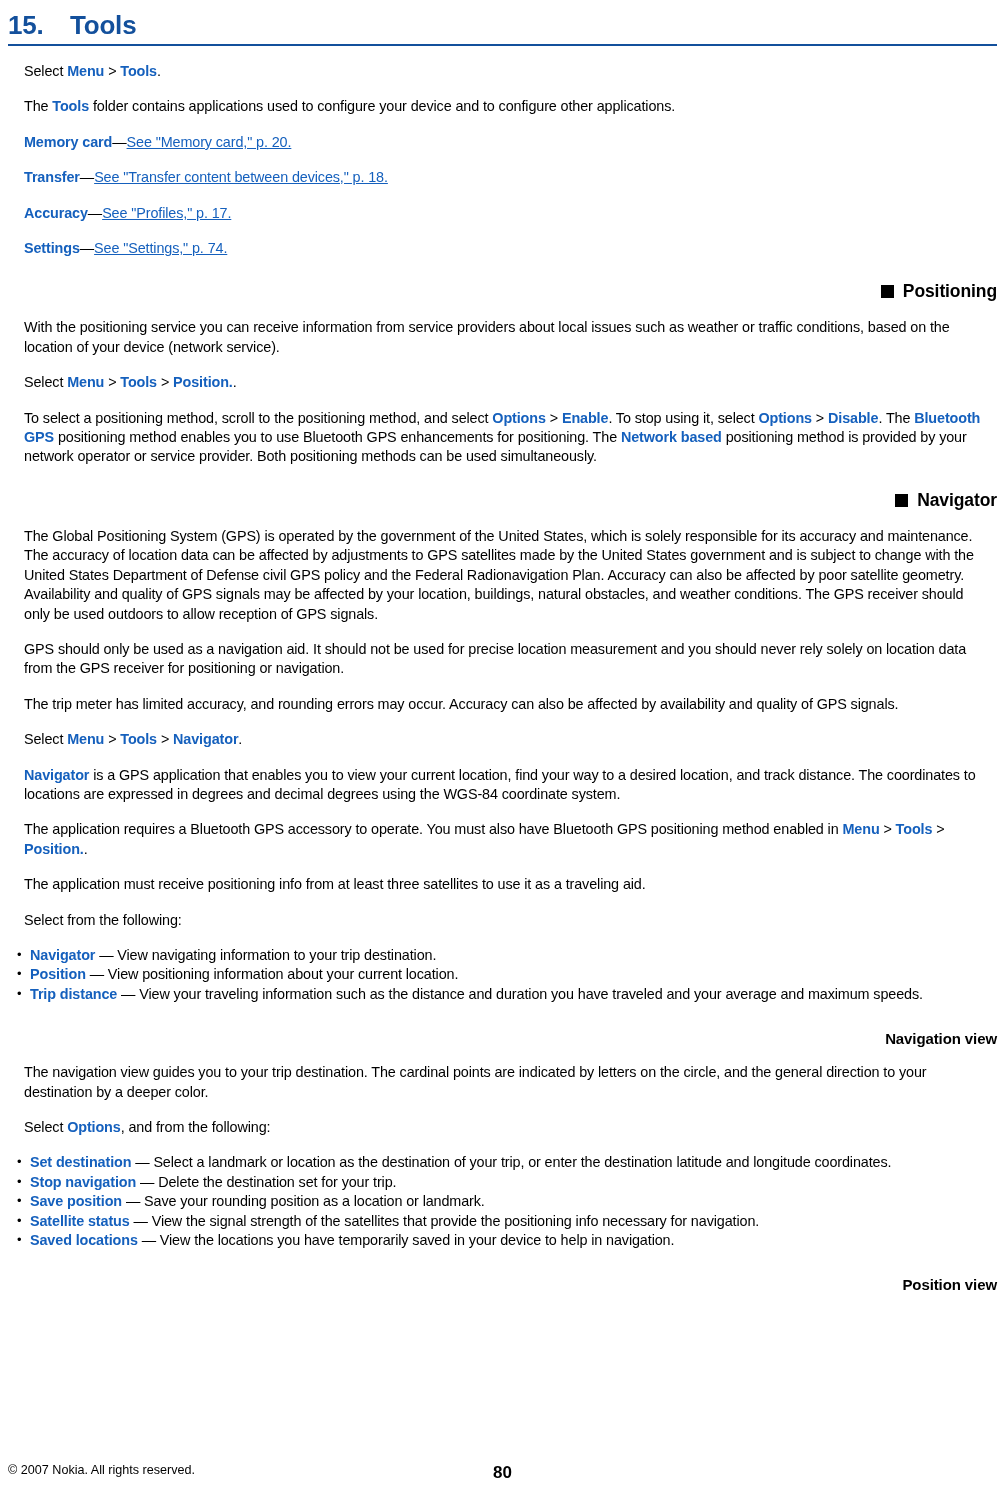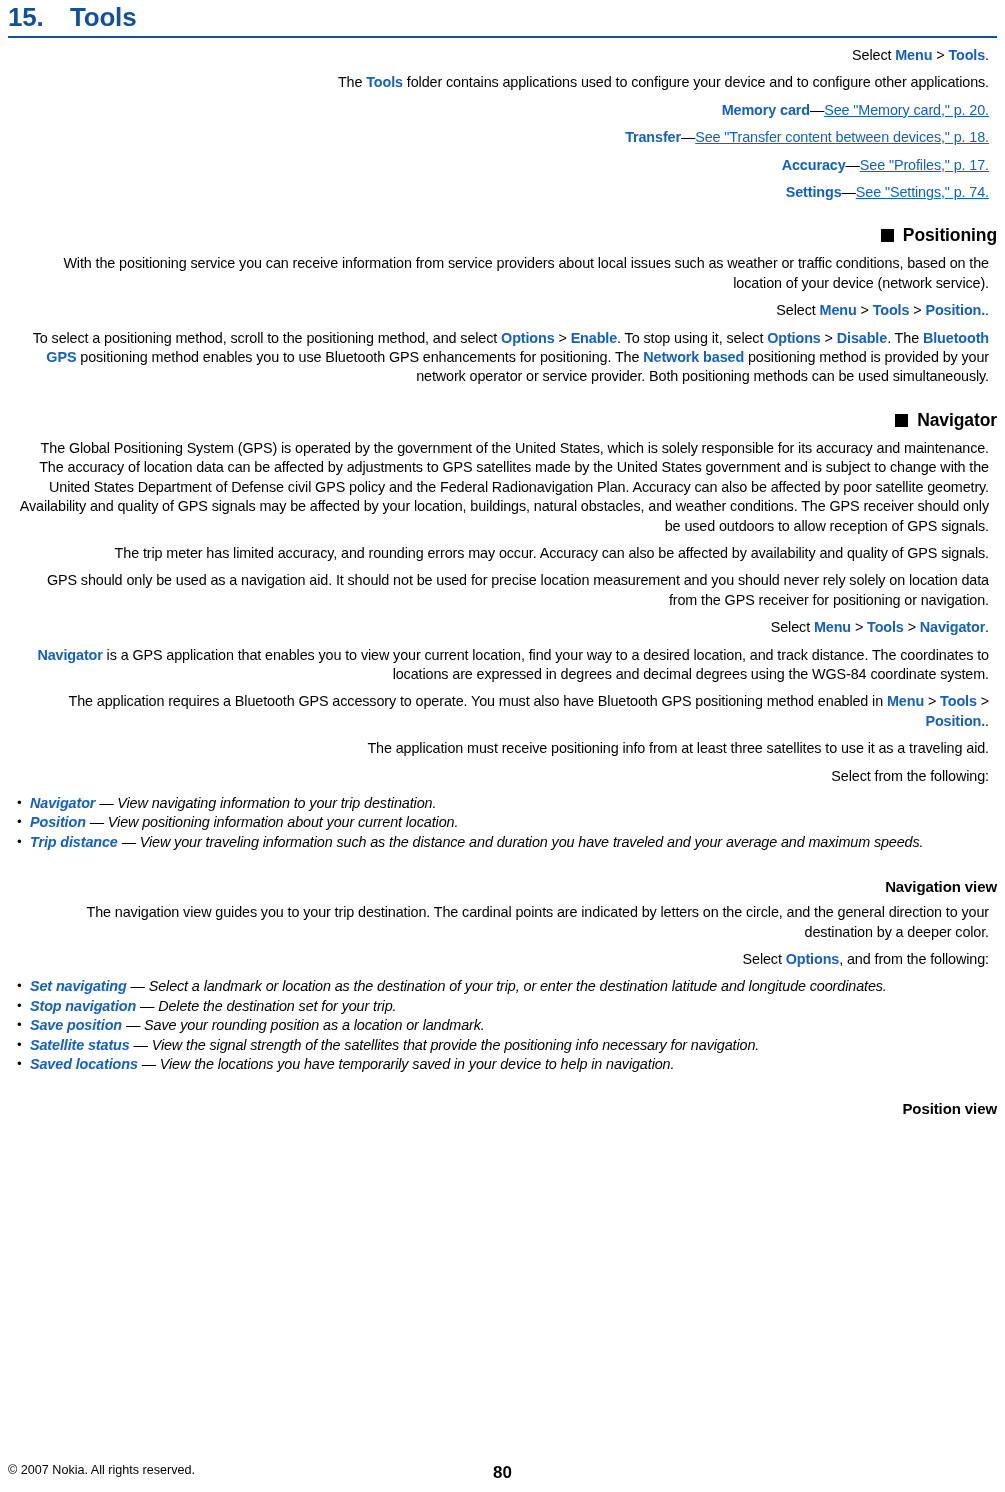--- a/index.html
+++ b/index.html
@@ -13,21 +13,21 @@
     font-family: "Liberation Sans", sans-serif;
     color: #000000;
     position: relative;
     overflow: hidden;
   }
   .page {
     position: relative;
     width: 1005px;
     height: 1492px;
     box-sizing: border-box;
-    padding: 0 8px;
+    padding: 8px 8px;
   }
 
   
   .chapter-head {
     display: flex;
     align-items: baseline;
     padding-top: 2px;
     margin: 0;
   }
   .chapter-num {
@@ -49,23 +49,23 @@
     border-top: 2px solid #13509c;
     margin: 3px 0 0 0;
     height: 0;
     width: 989px;
   }
 
   
   p.body {
     font-size: 14.4px;
     line-height: 19.4px;
-    margin: 8px;
+    margin: 16px;
     padding: 0;
-    text-align: right;
+    text-align: left;
     letter-spacing: -0.12px;
   }
   .sp-first { margin-top: 16px; }
   .sp { margin-top: 8px; }
   .sp-tight { margin-top: 1px; }
 
   
   .ui {
     color: #1560bd;
     font-weight: bold;
@@ -106,21 +106,20 @@
     letter-spacing: -0.1px;
     text-align: right;
   }
   .sub-sp { margin-top: 26px; }
 
   
   ul.bullets {
     list-style: none;
     margin: 0;
     padding: 0;
-    font-style: italic;
   }
   ul.bullets li {
     position: relative;
     padding-left: 22px;
     font-size: 14.4px;
     line-height: 19.4px;
     letter-spacing: -0.12px;
   }
   ul.bullets li::before {
     content: "\2022";
@@ -188,22 +187,22 @@
   <p class="body sp"><span>Select </span><span class="ui">Menu</span><span class="gt"> &gt; </span><span class="ui">Tools</span><span class="gt"> &gt; </span><span class="ui">Position.</span><span>.</span></p>
 
   <p class="body sp"><span>To select a positioning method, scroll to the positioning method, and select </span><span class="ui">Options</span><span class="gt"> &gt; </span><span class="ui">Enable</span><span>. To stop using it, select </span><span class="ui">Options</span><span class="gt"> &gt; </span><span class="ui">Disable</span><span>. The </span><span class="ui">Bluetooth GPS</span><span> positioning method enables you to use Bluetooth GPS enhancements for positioning. The </span><span class="ui">Network based</span><span> positioning method is provided by your network operator or service provider. Both positioning methods can be used simultaneously.</span></p>
 
   <div class="sec-head sec-sp">
     <span class="sq"></span>
     <span>Navigator</span>
   </div>
 
   <p class="body sp">The Global Positioning System (GPS) is operated by the government of the United States, which is solely responsible for its accuracy and maintenance. The accuracy of location data can be affected by adjustments to GPS satellites made by the United States government and is subject to change with the United States Department of Defense civil GPS policy and the Federal Radionavigation Plan. Accuracy can also be affected by poor satellite geometry. Availability and quality of GPS signals may be affected by your location, buildings, natural obstacles, and weather conditions. The GPS receiver should only be used outdoors to allow reception of GPS signals.</p>
+  <p class="body sp">GPS should only be used as a navigation aid. It should not be used for precise location measurement and you should never rely solely on location data from the GPS receiver for positioning or navigation.</p>
   <p class="body sp">The trip meter has limited accuracy, and rounding errors may occur. Accuracy can also be affected by availability and quality of GPS signals.</p>
-  <p class="body sp">GPS should only be used as a navigation aid. It should not be used for precise location measurement and you should never rely solely on location data from the GPS receiver for positioning or navigation.</p>
 
   <p class="body sp"><span>Select </span><span class="ui">Menu</span><span class="gt"> &gt; </span><span class="ui">Tools</span><span class="gt"> &gt; </span><span class="ui">Navigator</span><span>.</span></p>
 
   <p class="body sp"><span class="ui">Navigator</span><span> is a GPS application that enables you to view your current location, find your way to a desired location, and track distance. The coordinates to locations are expressed in degrees and decimal degrees using the WGS-84 coordinate system.</span></p>
 
   <p class="body sp"><span>The application requires a Bluetooth GPS accessory to operate. You must also have Bluetooth GPS positioning method enabled in </span><span class="ui">Menu</span><span class="gt"> &gt; </span><span class="ui">Tools</span><span class="gt"> &gt; </span><span class="ui">Position.</span><span>.</span></p>
 
   <p class="body sp">The application must receive positioning info from at least three satellites to use it as a traveling aid.</p>
   <p class="body sp">Select from the following:</p>
 
@@ -213,21 +212,21 @@
     <li><span class="ui">Trip distance</span><span> — View your traveling information such as the distance and duration you have traveled and your average and maximum speeds.</span></li>
   </ul>
 
   <div class="sub-head sub-sp">Navigation view</div>
 
   <p class="body sp">The navigation view guides you to your trip destination. The cardinal points are indicated by letters on the circle, and the general direction to your destination by a deeper color.</p>
 
   <p class="body sp"><span>Select </span><span class="ui">Options</span><span>, and from the following:</span></p>
 
   <ul class="bullets sp">
-    <li><span class="ui">Set navigating</span><span> — Select a landmark or location as the destination of your trip, or enter the destination latitude and longitude coordinates.</span></li>
+    <li><span class="ui">Set destination</span><span> — Select a landmark or location as the destination of your trip, or enter the destination latitude and longitude coordinates.</span></li>
     <li><span class="ui">Stop navigation</span><span> — Delete the destination set for your trip.</span></li>
     <li><span class="ui">Save position</span><span> — Save your rounding position as a location or landmark.</span></li>
     <li><span class="ui">Satellite status</span><span> — View the signal strength of the satellites that provide the positioning info necessary for navigation.</span></li>
     <li><span class="ui">Saved locations</span><span> — View the locations you have temporarily saved in your device to help in navigation.</span></li>
   </ul>
 
   <div class="sub-head sub-sp">Position view</div>
 
 
   <div class="footer">

